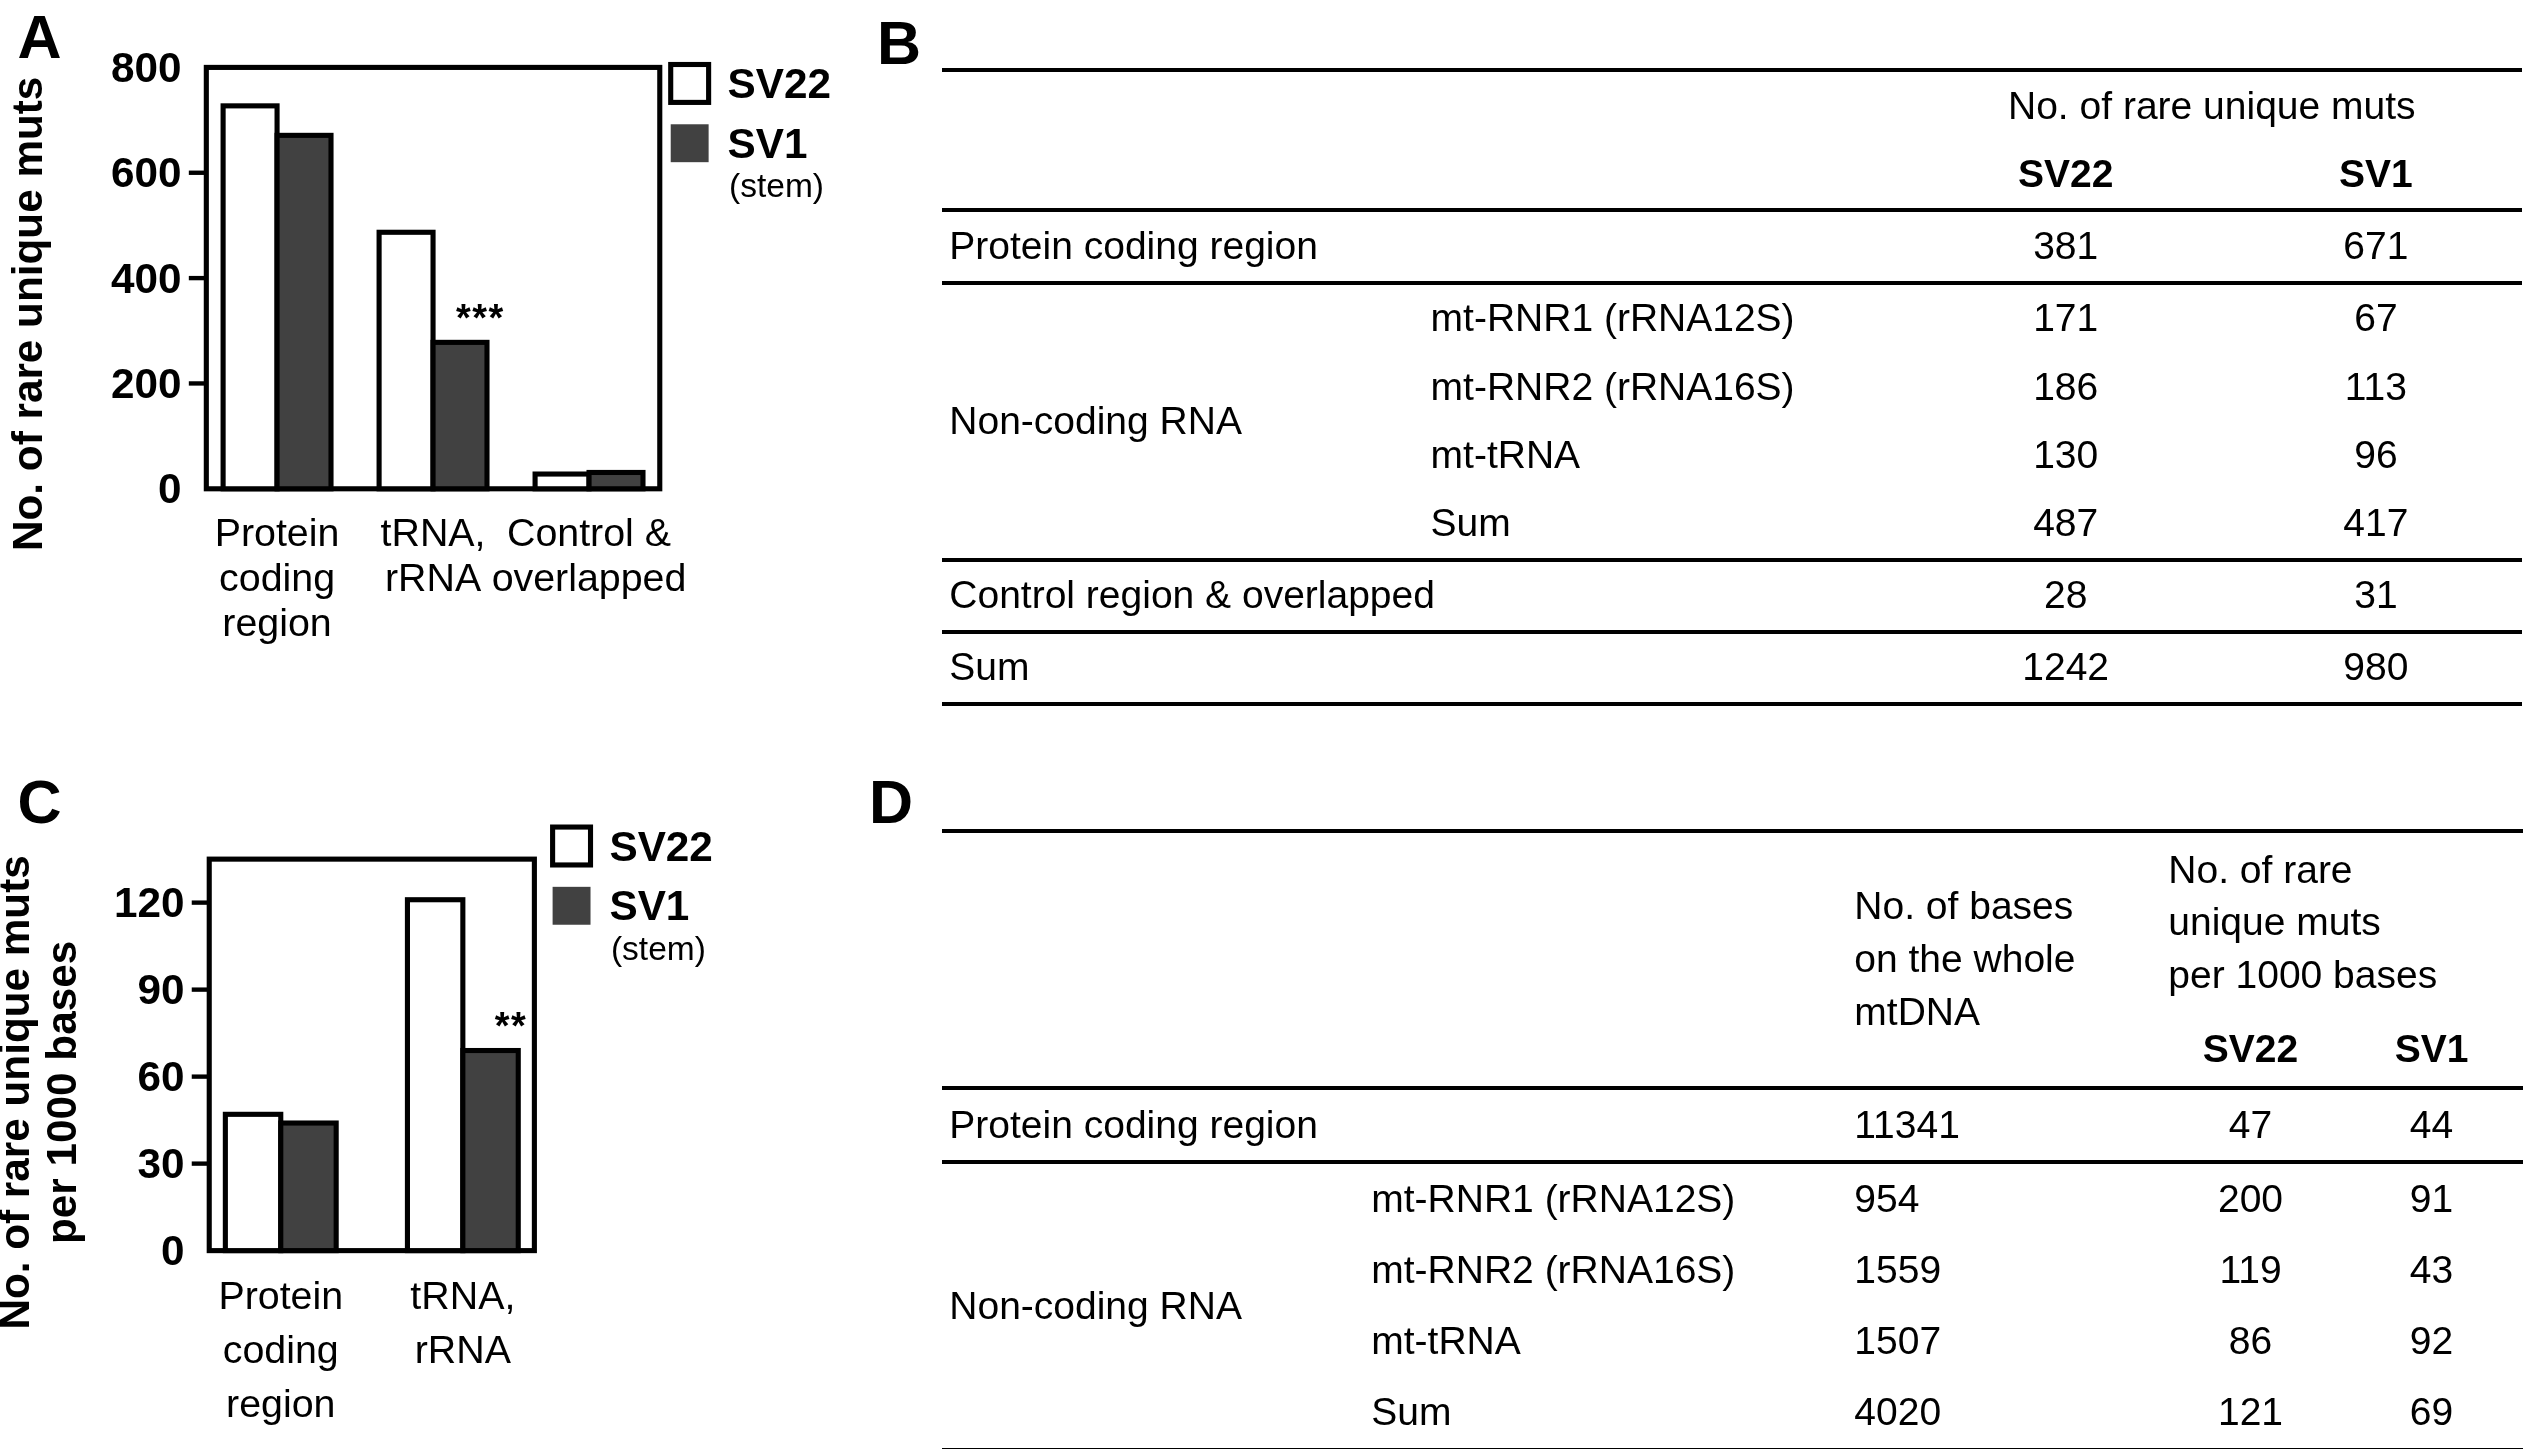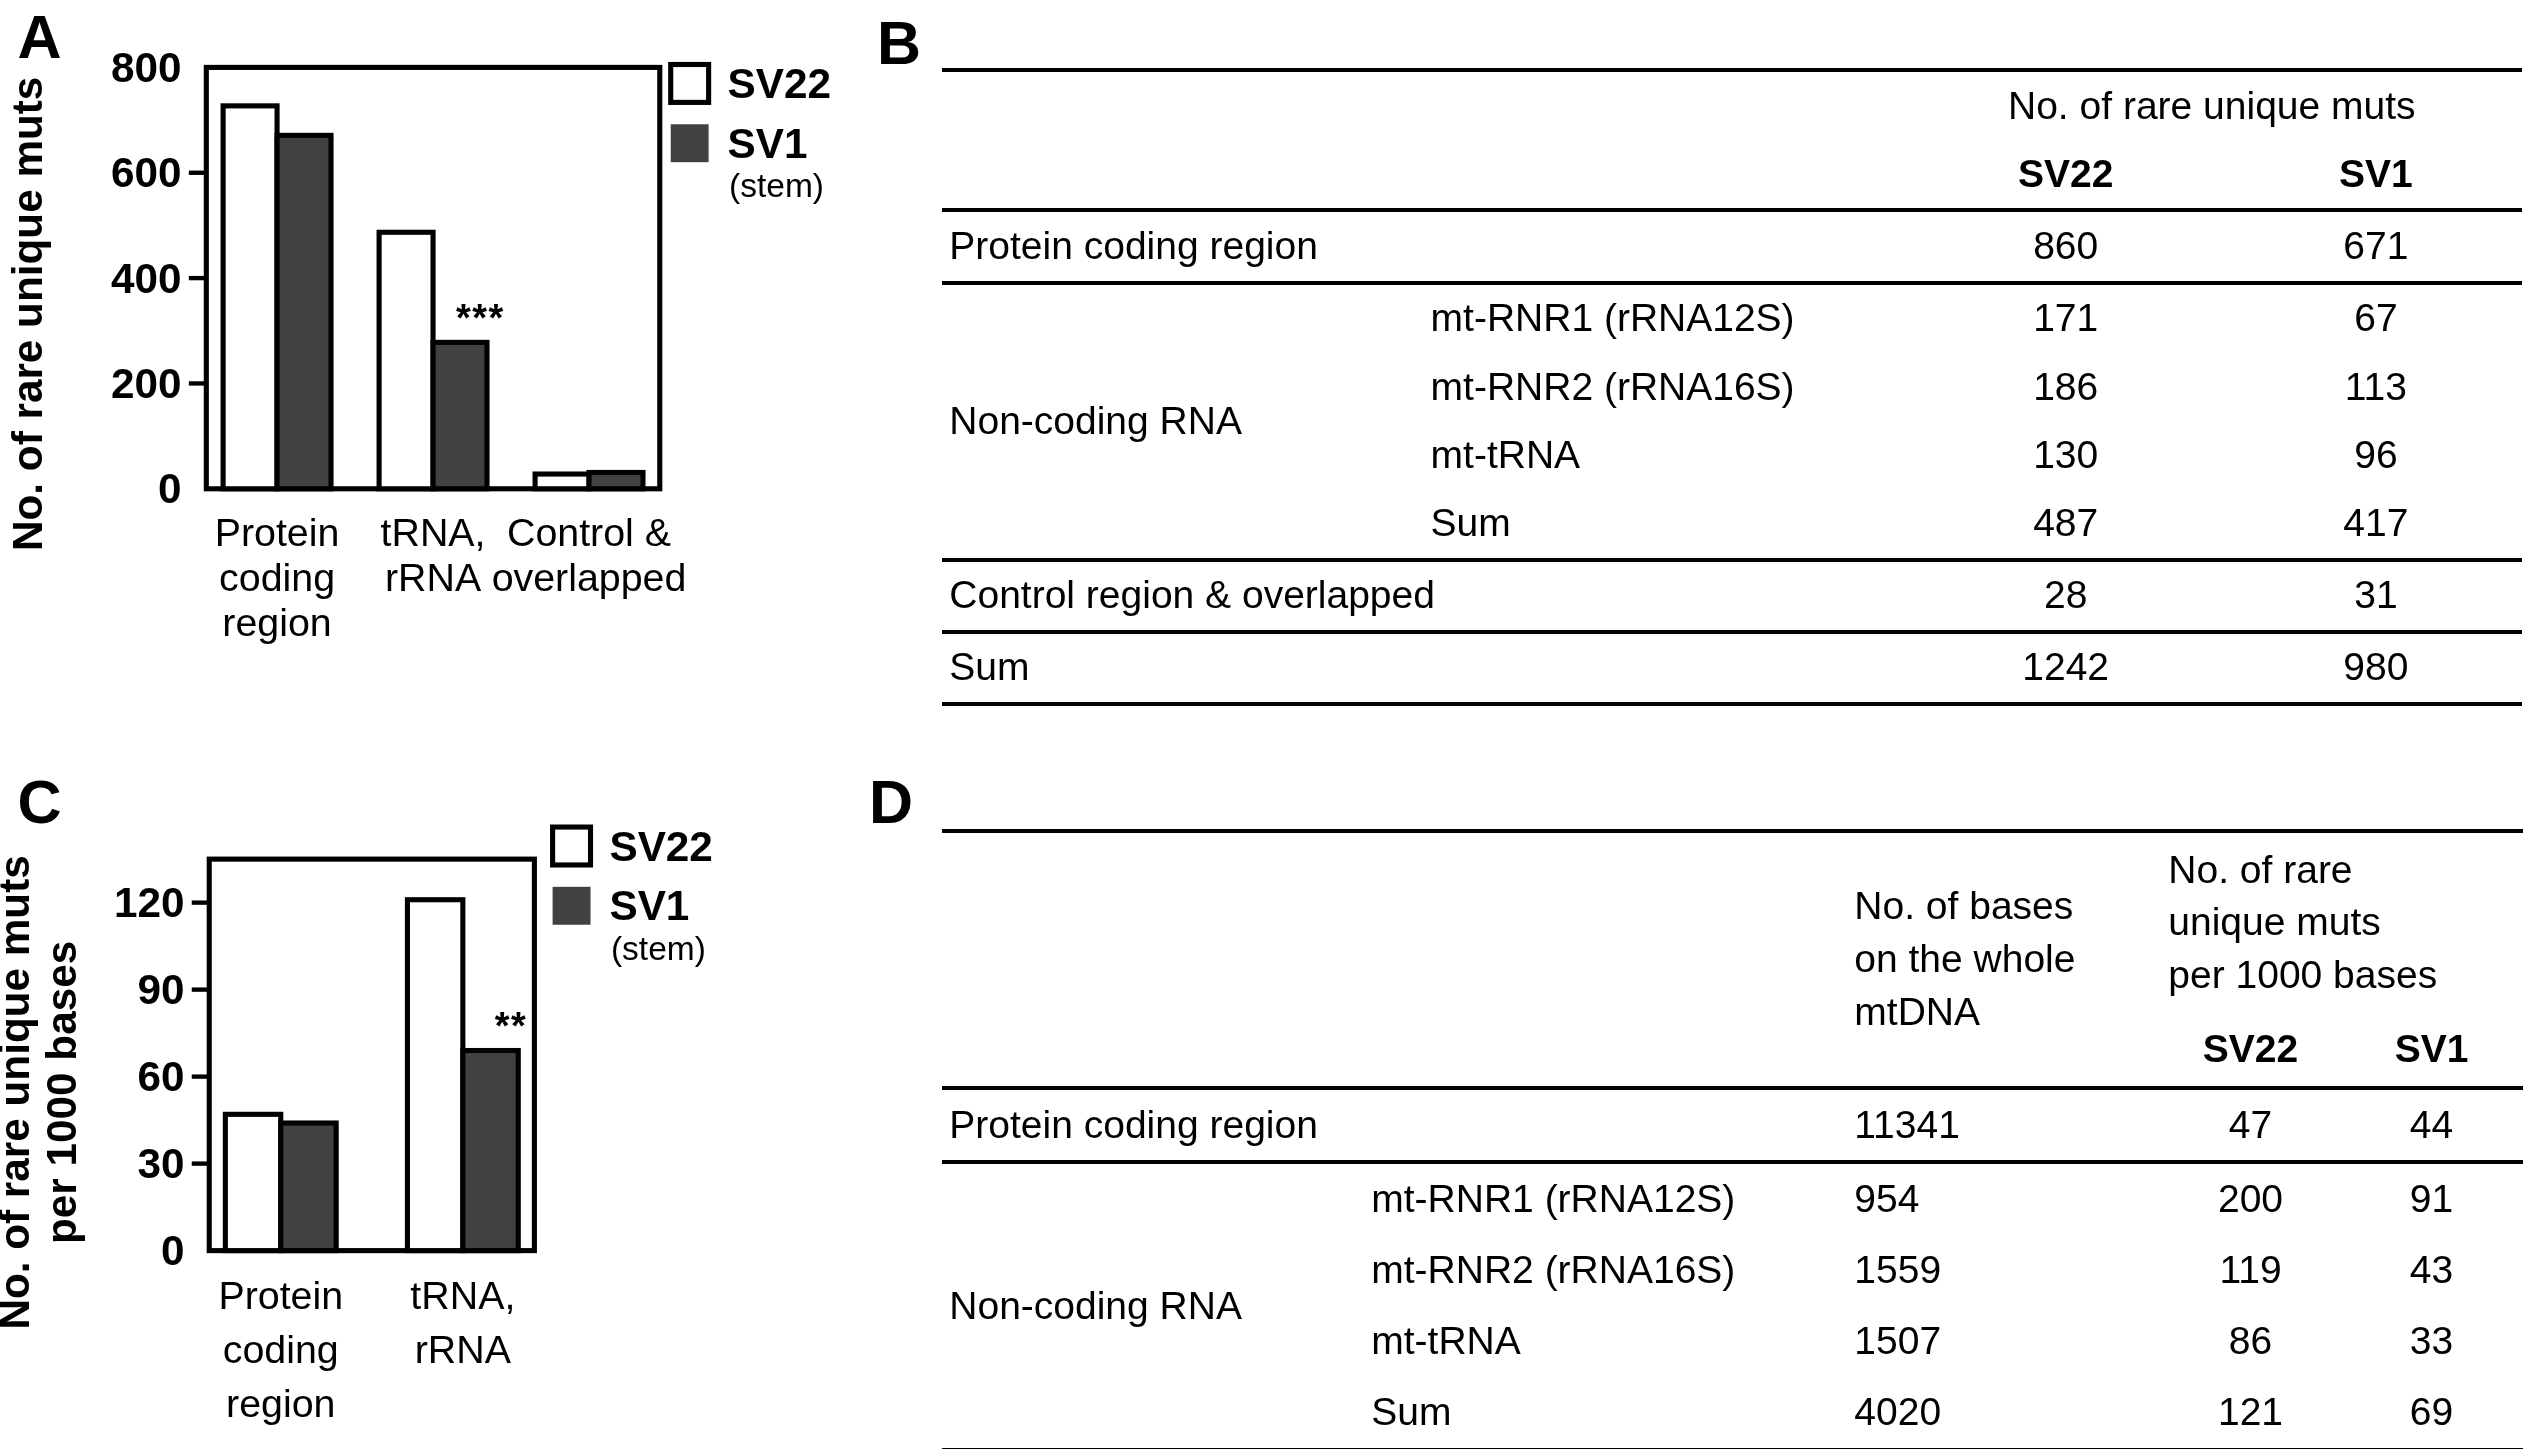--- a/index.html
+++ b/index.html
@@ -106,21 +106,21 @@
     <td colspan="2"></td>
     <td colspan="2" class="center">No. of rare unique muts</td>
   </tr>
   <tr>
     <td colspan="2"></td>
     <td class="center bold">SV22</td>
     <td class="center bold">SV1</td>
   </tr>
   <tr class="rule">
     <td colspan="2">Protein coding region</td>
-    <td class="center">860</td>
+    <td class="center">381</td>
     <td class="center">671</td>
   </tr>
   <tr class="rule">
     <td rowspan="4">Non-coding RNA</td>
     <td>mt-RNR1 (rRNA12S)</td>
     <td class="center">171</td>
     <td class="center">67</td>
   </tr>
   <tr>
     <td>mt-RNR2 (rRNA16S)</td>
@@ -189,21 +189,21 @@
   <tr>
     <td>mt-RNR2 (rRNA16S)</td>
     <td>1559</td>
     <td class="center">119</td>
     <td class="center">43</td>
   </tr>
   <tr>
     <td>mt-tRNA</td>
     <td>1507</td>
     <td class="center">86</td>
-    <td class="center">33</td>
+    <td class="center">92</td>
   </tr>
   <tr>
     <td>Sum</td>
     <td>4020</td>
     <td class="center">121</td>
     <td class="center">69</td>
   </tr>
 </tbody>
   </table>
 

